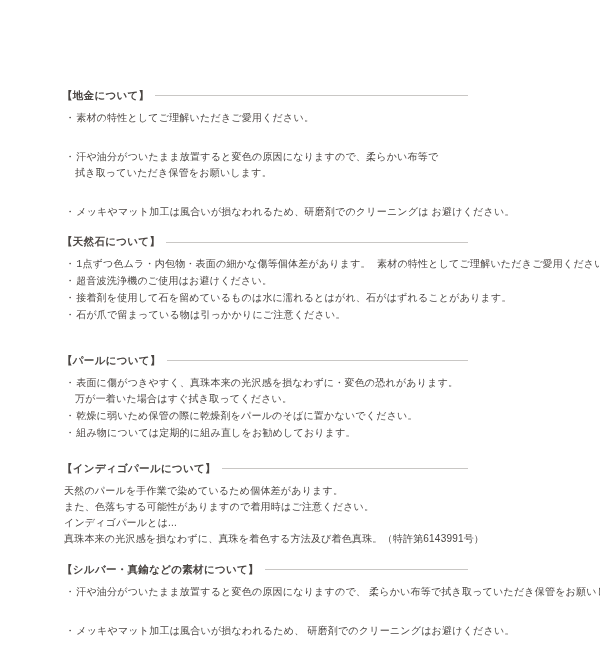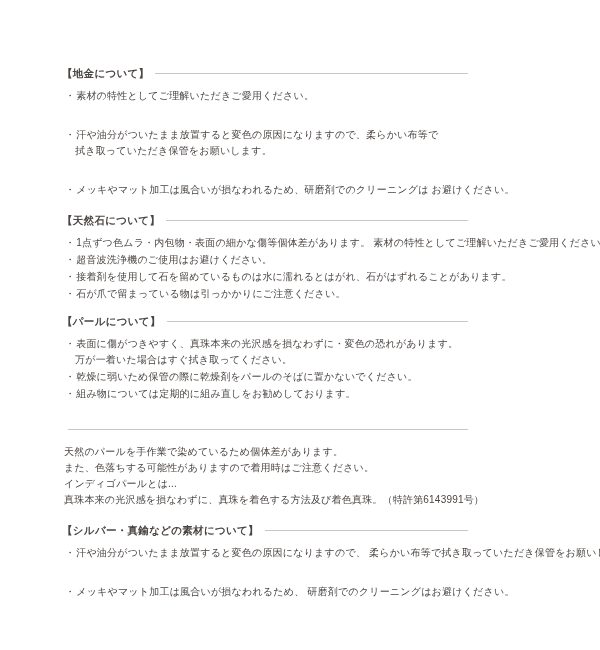--- a/index.html
+++ b/index.html
@@ -10,25 +10,25 @@
   *{margin:0;padding:0;box-sizing:border-box;}
   html,body{background:var(--bg);}
   body{
     width:600px;height:650px;
     font-family:"Liberation Sans","DejaVu Sans",sans-serif;
     color:var(--text-color);
     overflow:hidden;
   }
   .page{
     width:536px;height:650px;
-    padding:66px 62px 0 62px;
+    padding:88px 62px 0 62px;
   }
   .section{margin-bottom:20px;}
   .section:nth-of-type(1){margin-bottom:15px;}
-  .section:nth-of-type(2){margin-bottom:12px;}
+  .section:nth-of-type(2){margin-bottom:29px;font-family:Liberation Mono, monospace;}
   .section:nth-of-type(3){margin-bottom:20px;}
   .section:nth-of-type(4){margin-bottom:15px;}
   .heading-row{
     display:flex;align-items:center;
     height:14px;margin-bottom:8px;
   }
   .heading-title{
     font-size:10.5px;font-weight:bold;
     letter-spacing:0.3px;white-space:nowrap;
     line-height:14px;
@@ -77,20 +77,21 @@
         <span class="heading-title">【パールについて】</span>
         <div class="rule"></div>
       </div>
       <div class="line bullet"><span class="bullet-dot">・</span><span>表面に傷がつきやすく、真珠本来の光沢感を損なわずに・変色の恐れがあります。</span></div>
       <div class="line indent"><span>万が一着いた場合はすぐ拭き取ってください。</span></div>
       <div class="line bullet"><span class="bullet-dot">・</span><span>乾燥に弱いため保管の際に乾燥剤をパールのそばに置かないでください。</span></div>
       <div class="line bullet"><span class="bullet-dot">・</span><span>組み物については定期的に組み直しをお勧めしております。</span></div>
     </div>
     <div class="section">
       <div class="heading-row">
+        <span class="heading-title">【インディゴパールについて】</span>
         <div class="rule"></div>
       </div>
       <div class="line plain"><span>天然のパールを手作業で染めているため個体差があります。</span></div>
       <div class="line plain"><span>また、色落ちする可能性がありますので着用時はご注意ください。</span></div>
       <div class="line plain"><span>インディゴパールとは...</span></div>
       <div class="line plain"><span>真珠本来の光沢感を損なわずに、真珠を着色する方法及び着色真珠。（特許第6143991号）</span></div>
     </div>
     <div class="section gap-lg">
       <div class="heading-row">
         <span class="heading-title">【シルバー・真鍮などの素材について】</span>

